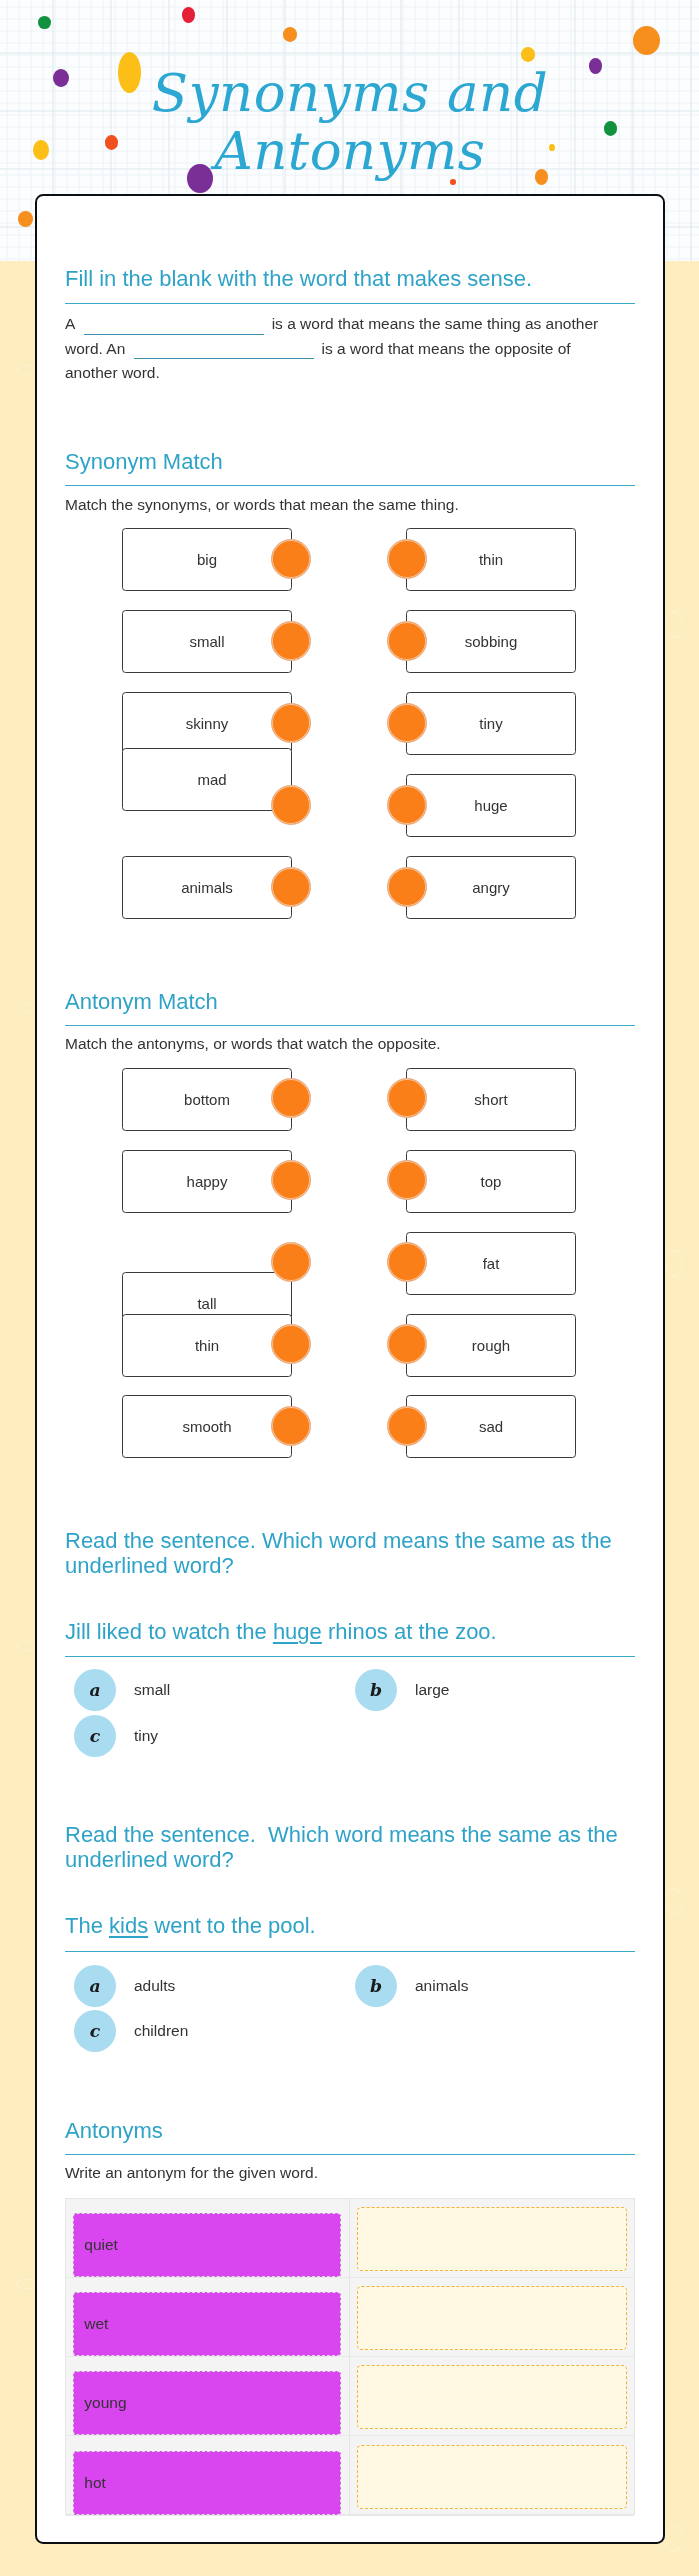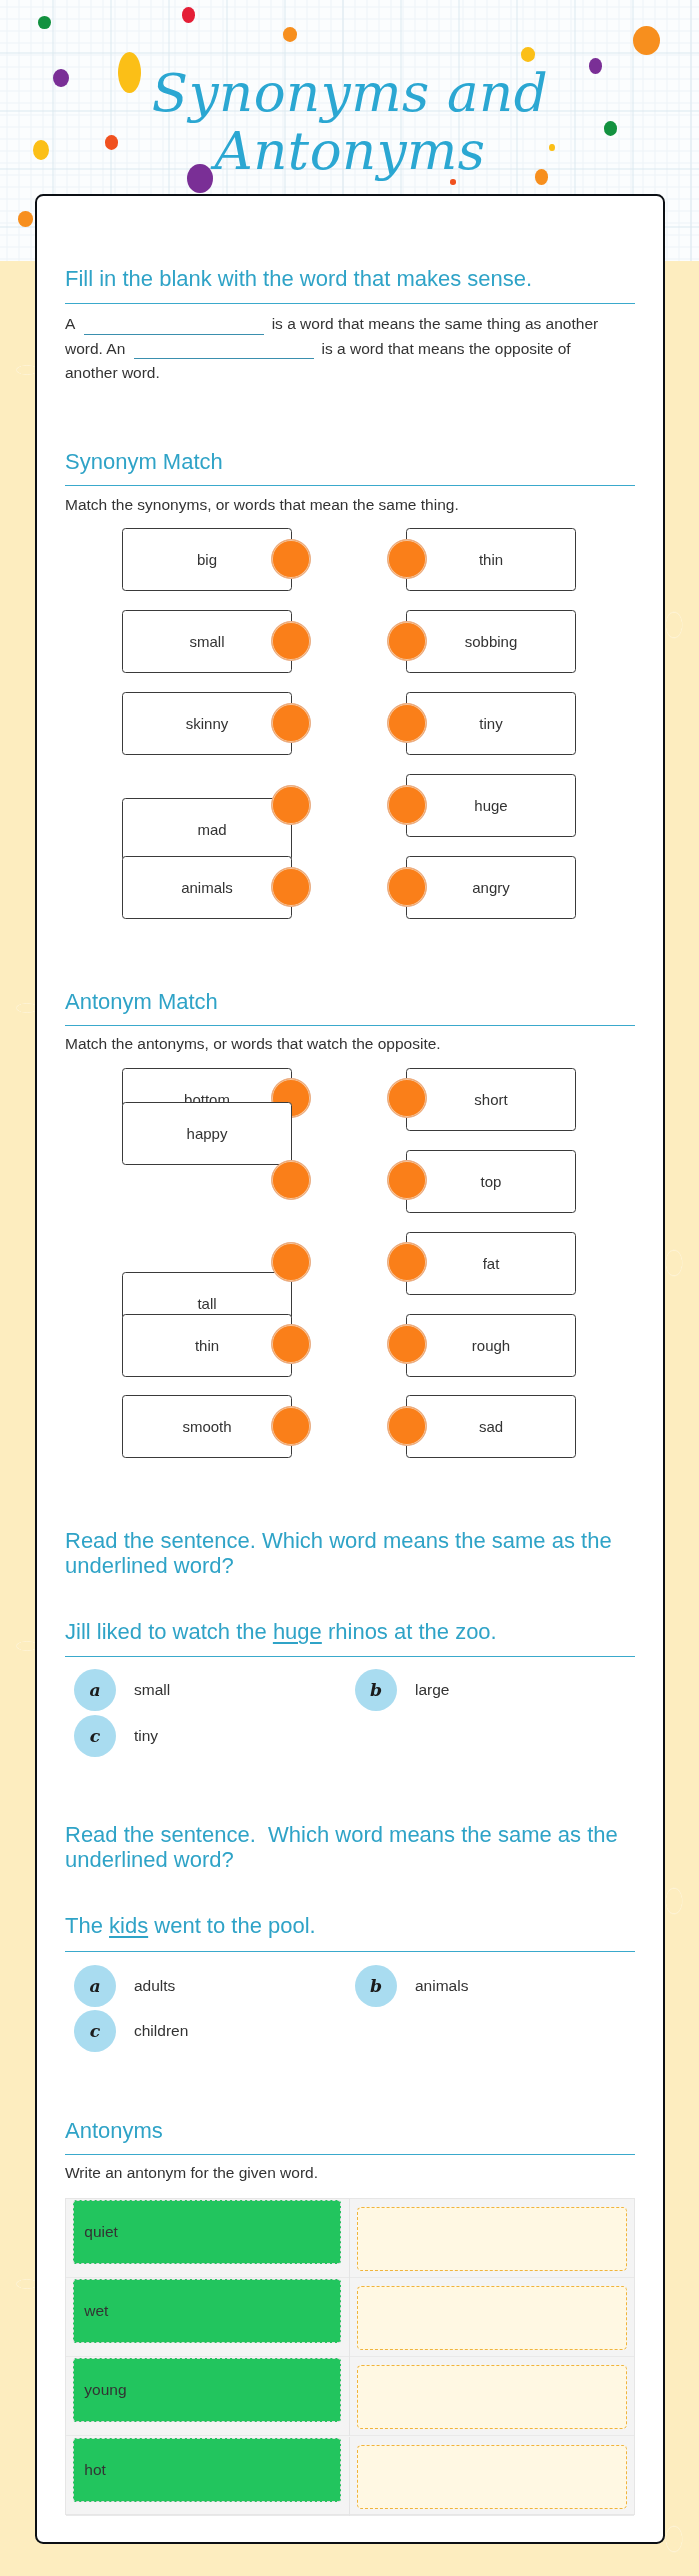--- a/index.html
+++ b/index.html
@@ -89,22 +89,22 @@
     font-family: "Liberation Sans", sans-serif; font-size: 15.5px; color: #333;
   }
   .u { text-decoration: underline; text-underline-offset: 2.7px; }
   .table {
     position: absolute; left: 65px; top: 2198px; width: 570px; height: 317px;
     background: #f4f4f4;
     border: 0.9px solid #e6e6e6;
   }
   .trow { position: absolute; left: 0; width: 568px; height: 79px; border-bottom: 1.8px solid #e9e9e9; }
   .trow .cell-given {
-    position: absolute; left: 7.3px; top: 1px; width: 268px; height: 64px;
-    background: #22c55e; border: 1.4px dashed #dcdcdc; border-radius: 3.6px;
+    position: absolute; left: 7.3px; top: 14px; width: 268px; height: 64px;
+    background: #d946ef; border: 1.4px dashed #dcdcdc; border-radius: 3.6px;
     display: flex; align-items: center; padding-left: 10px;
     font-family: "Liberation Sans", sans-serif; font-size: 15.5px; color: #333;
   }
   .trow .divider { position: absolute; left: 283px; top: 0; width: 0.9px; height: 79px; background: #e4e4e4; }
   .trow .cell-answer {
     position: absolute; left: 291px; top: 8.2px; width: 270px; height: 64px;
     background: #fff8e3; border: 1.4px dashed #f0b43c; border-radius: 4.6px;
   }
 </style>
 </head>
@@ -176,21 +176,21 @@
 
   <div class="match-box left" style="top:692px;">
       <span>skinny</span>
     </div>
   <div class="dot" style="left:271px;top:703px;"></div>
   <div class="match-box right" style="top:692px;">
       <span>tiny</span>
     </div>
   <div class="dot" style="left:387px;top:703px;"></div>
 
-  <div class="match-box left" style="top:798px;padding-left:10px;">
+  <div class="match-box left" style="top:748px;padding-left:10px;">
       <span>mad</span>
     </div>
   <div class="dot" style="left:271px;top:785px;"></div>
   <div class="match-box right" style="top:774px;">
       <span>huge</span>
     </div>
   <div class="dot" style="left:387px;top:785px;"></div>
 
   <div class="match-box left" style="top:856px;">
       <span>animals</span>
@@ -209,21 +209,21 @@
 <div>
   <div class="match-box left" style="top:1068px;">
       <span>bottom</span>
     </div>
   <div class="dot" style="left:271px;top:1078px;"></div>
   <div class="match-box right" style="top:1068px;">
       <span>short</span>
     </div>
   <div class="dot" style="left:387px;top:1078px;"></div>
 
-  <div class="match-box left" style="top:1102px;justify-content:center;">
+  <div class="match-box left" style="top:1150px;justify-content:center;">
       <span>happy</span>
     </div>
   <div class="dot" style="left:271px;top:1160px;"></div>
   <div class="match-box right" style="top:1150px;">
       <span>top</span>
     </div>
   <div class="dot" style="left:387px;top:1160px;"></div>
 
   <div class="match-box left" style="top:1272px;">
       <span>tall</span>

